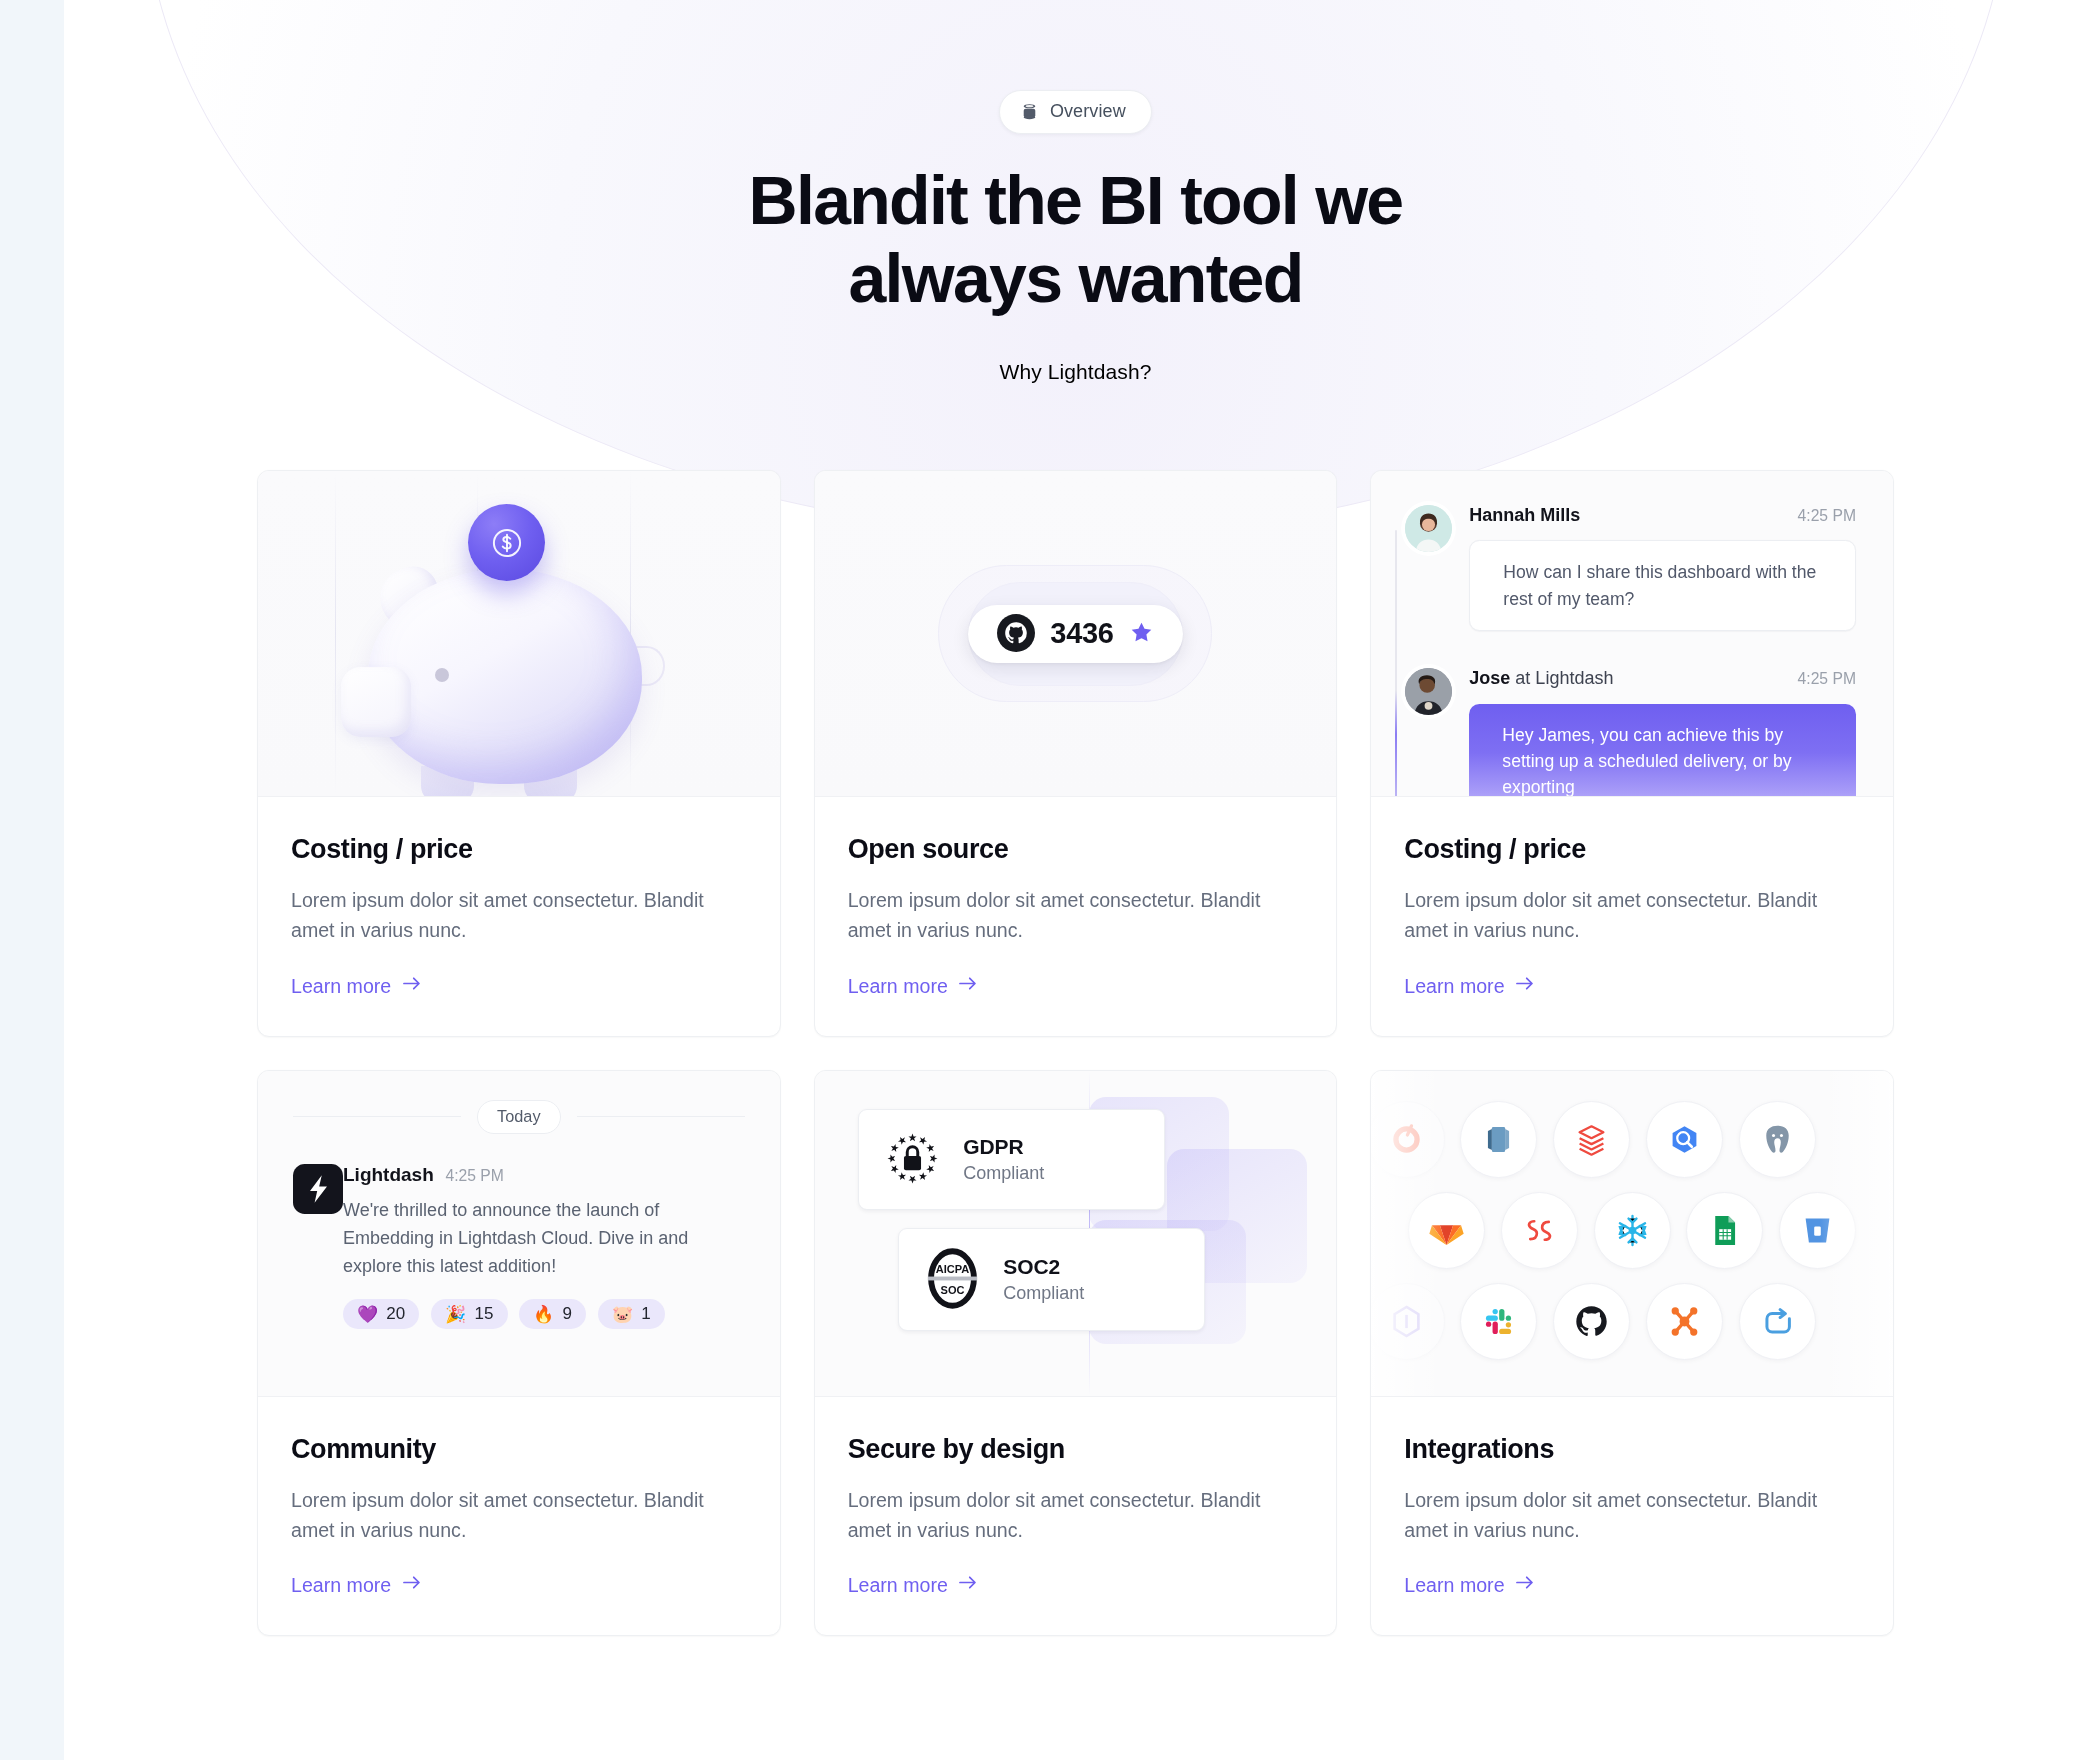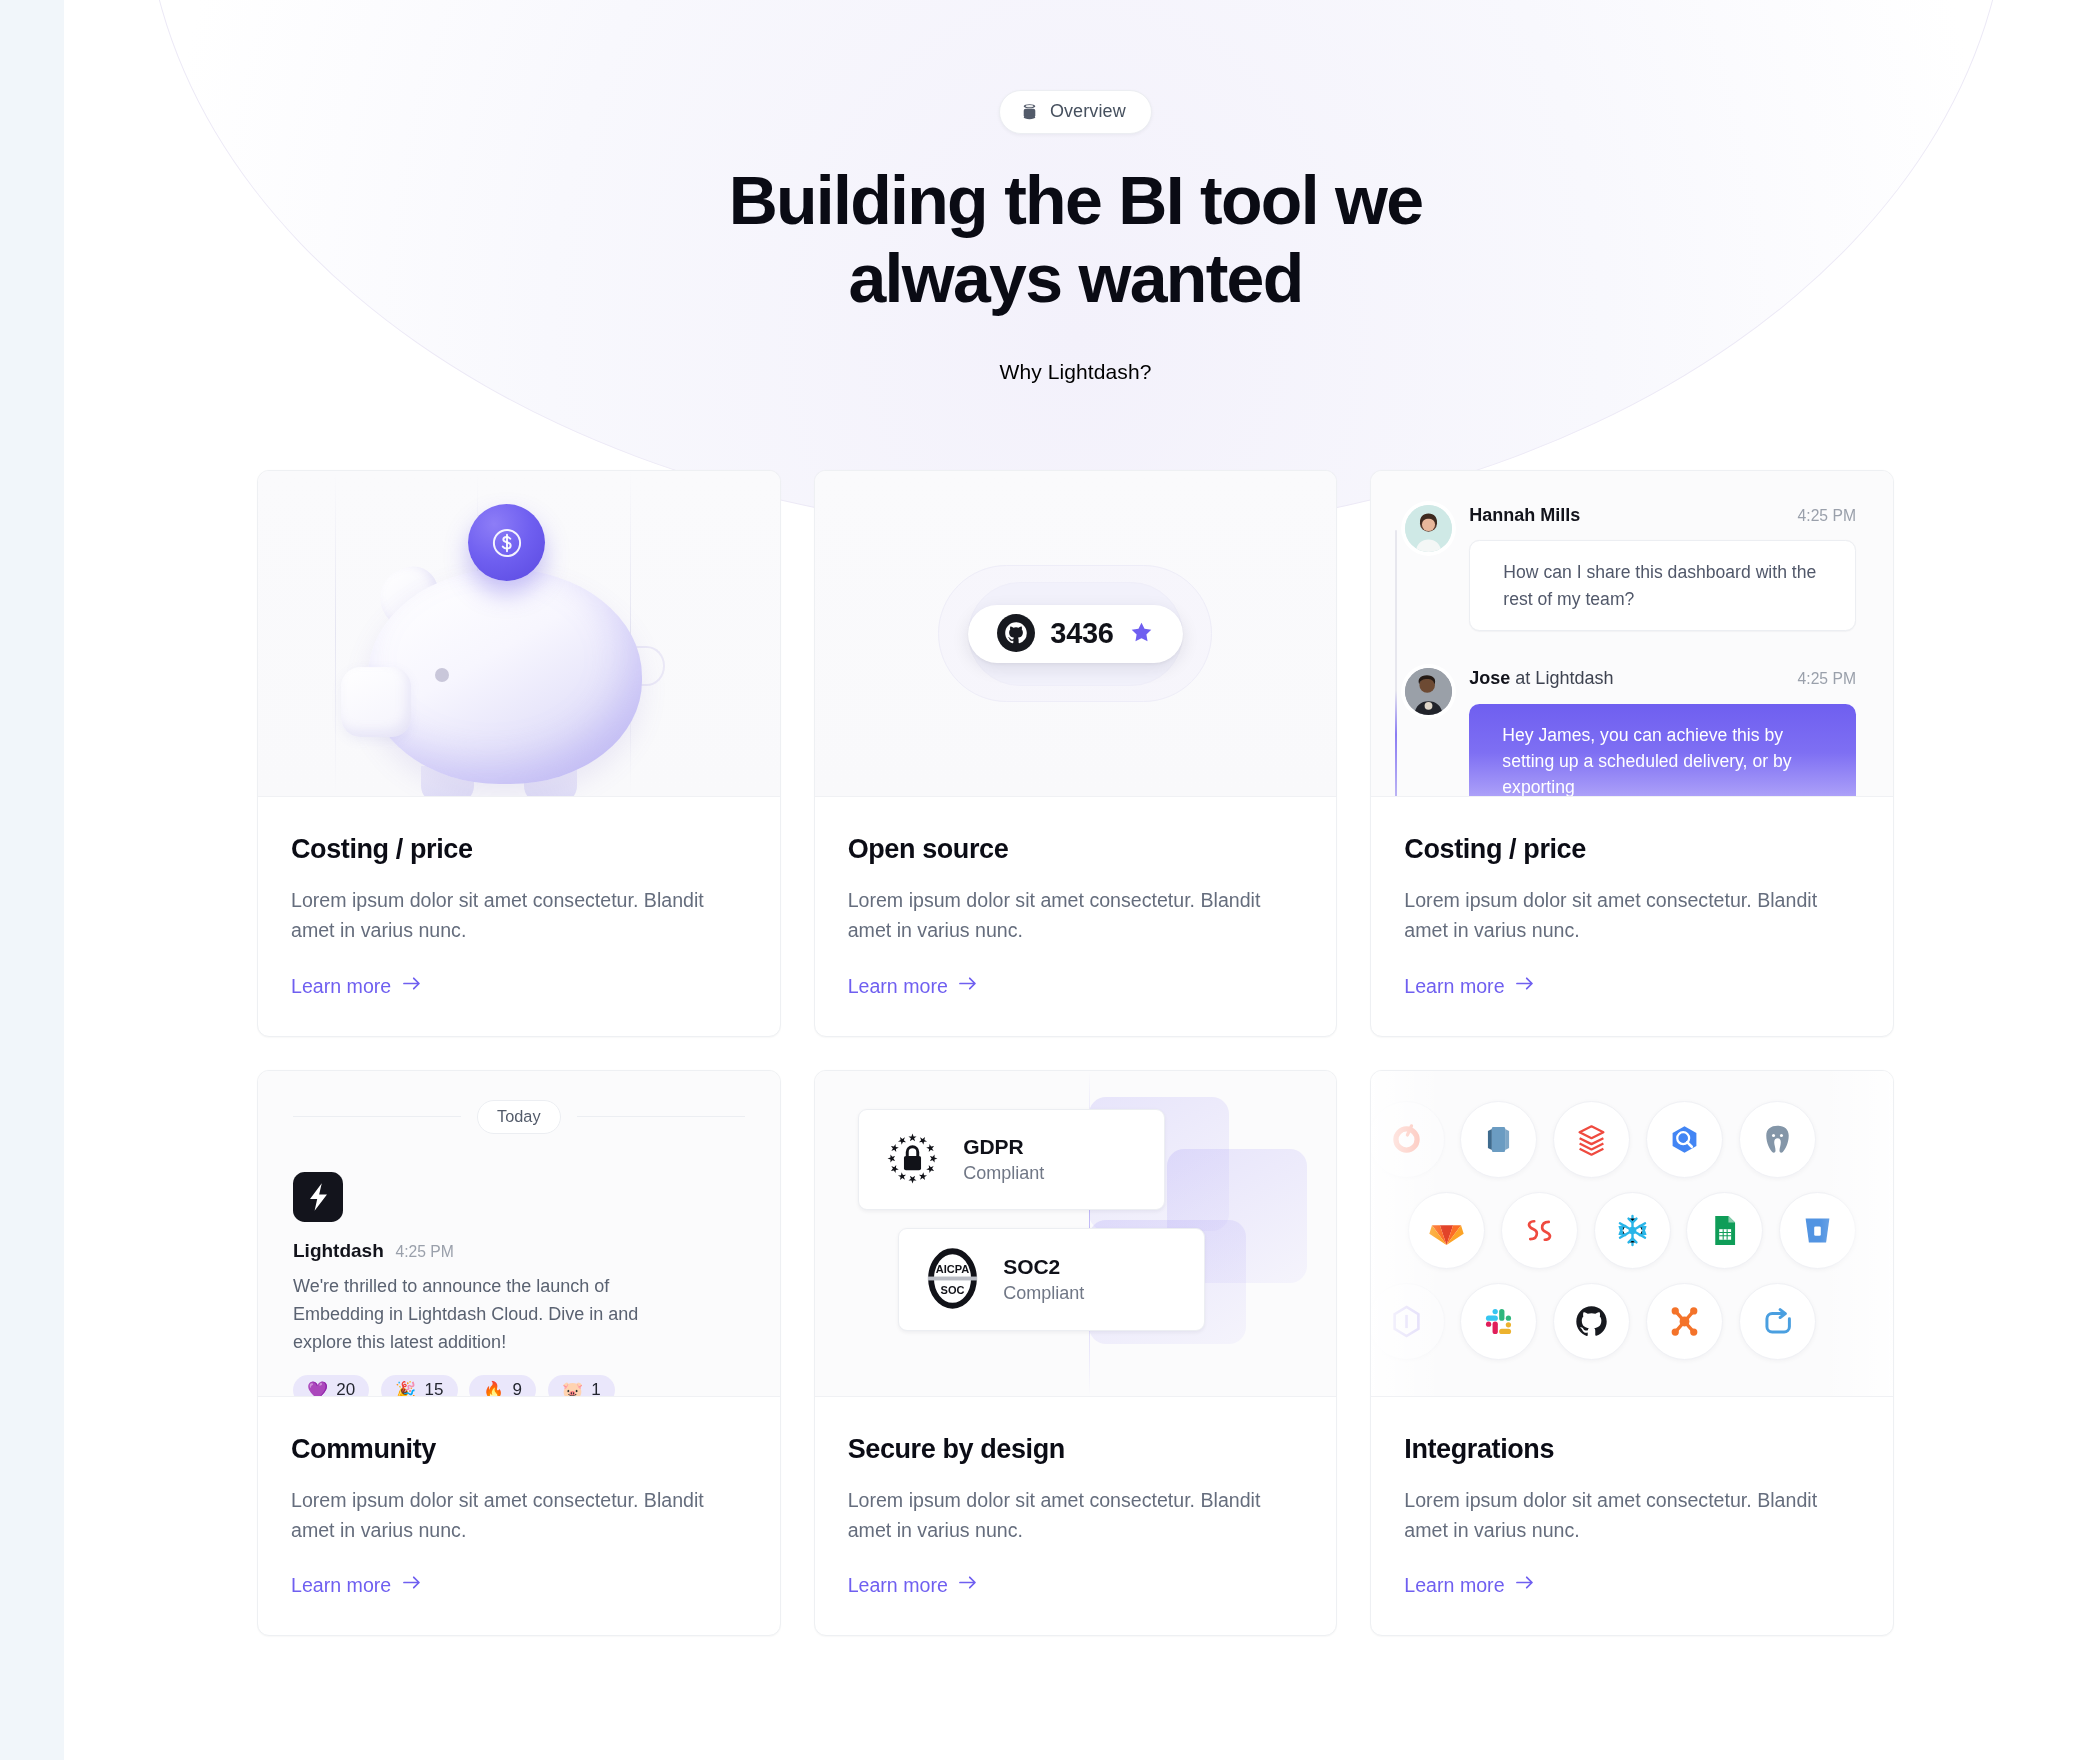--- a/index.html
+++ b/index.html
@@ -264,21 +264,21 @@
   .today-sep { display: flex; align-items: center; gap: 16px; }
   .today-sep .line { flex: 1; height: 0.7px; background: #eceef2; }
   .today-pill {
     border: 0.7px solid #eceef2;
     border-radius: 652px;
     padding: 6.5px 19.6px;
     font-size: 16.3px;
     color: #535b6a;
     background: #ffffff;
   }
-  .msg { display: flex; gap: 18px; margin-top: 38px; flex-direction: column; }
+  .msg { display: flex; margin-top: 30px; }
   .msg-logo {
     width: 50px; height: 50px; flex: 0 0 50px;
     border-radius: 11.7px;
     background: #13141c;
     display: flex; align-items: center; justify-content: center;
   }
   .msg-head { display: flex; align-items: baseline; gap: 11.7px; }
   .msg-name { font-size: 19px; font-weight: 700; color: #12131b; }
   .msg-time { font-size: 15.7px; color: #9aa0ab; }
   .msg-text { margin-top: 11.7px; font-size: 18px; line-height: 1.55; color: #5a6271; max-width: 404px; }
@@ -356,21 +356,21 @@
             <rect x="4" y="9" width="18" height="13" rx="3" fill="#535b6a"></rect>
             <ellipse cx="13" cy="22" rx="9" ry="3.2" fill="#535b6a"></ellipse>
             <ellipse cx="13" cy="5" rx="6" ry="1.8" fill="#ffffff" opacity=".9"></ellipse>
           </svg>
         </span>
         <span class="label">Overview</span>
       </div>
     </div>
 
     <h1 class="headline">
-      <span>Building the BI tool we</span><br>
+      <span>Blandit the BI tool we</span><br>
       <span>always wanted</span>
     </h1>
     <p class="subhead">Why Lightdash?</p>
 
     <div class="grid">
 
       <div class="card">
         <div class="card-media">
           <div class="piggy-scene">
             <span class="piggy-stripe s1"></span>

